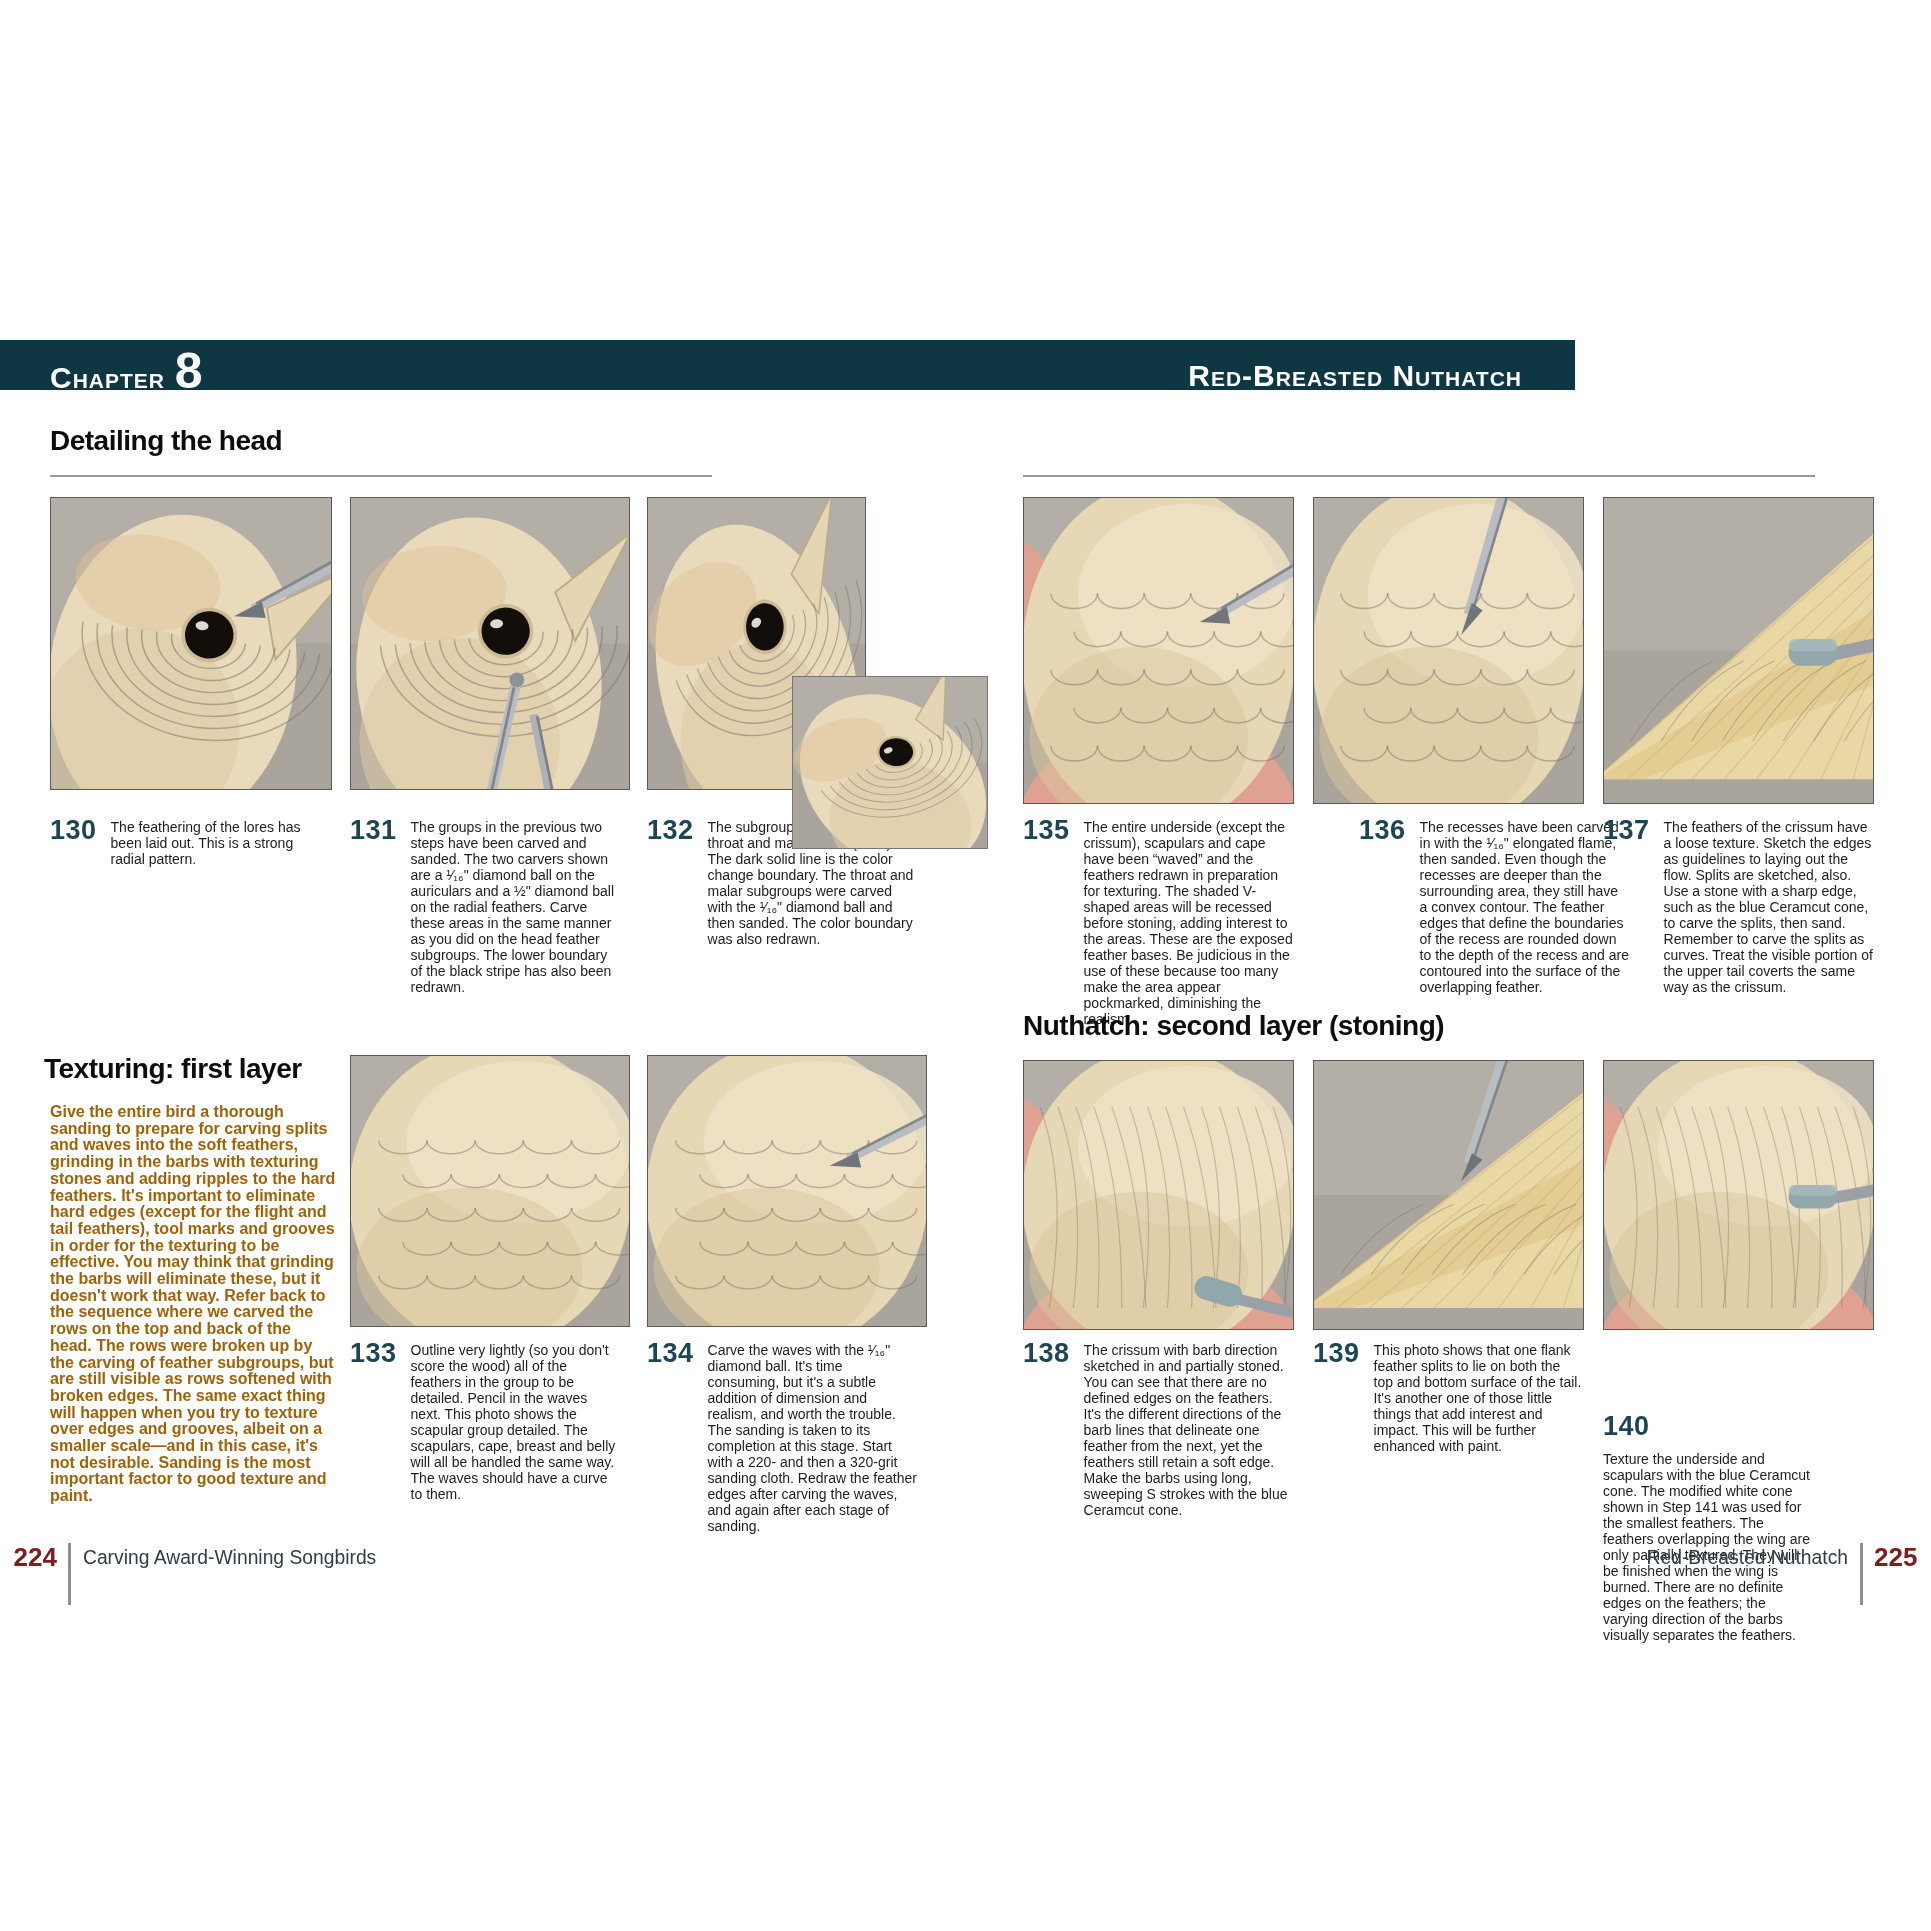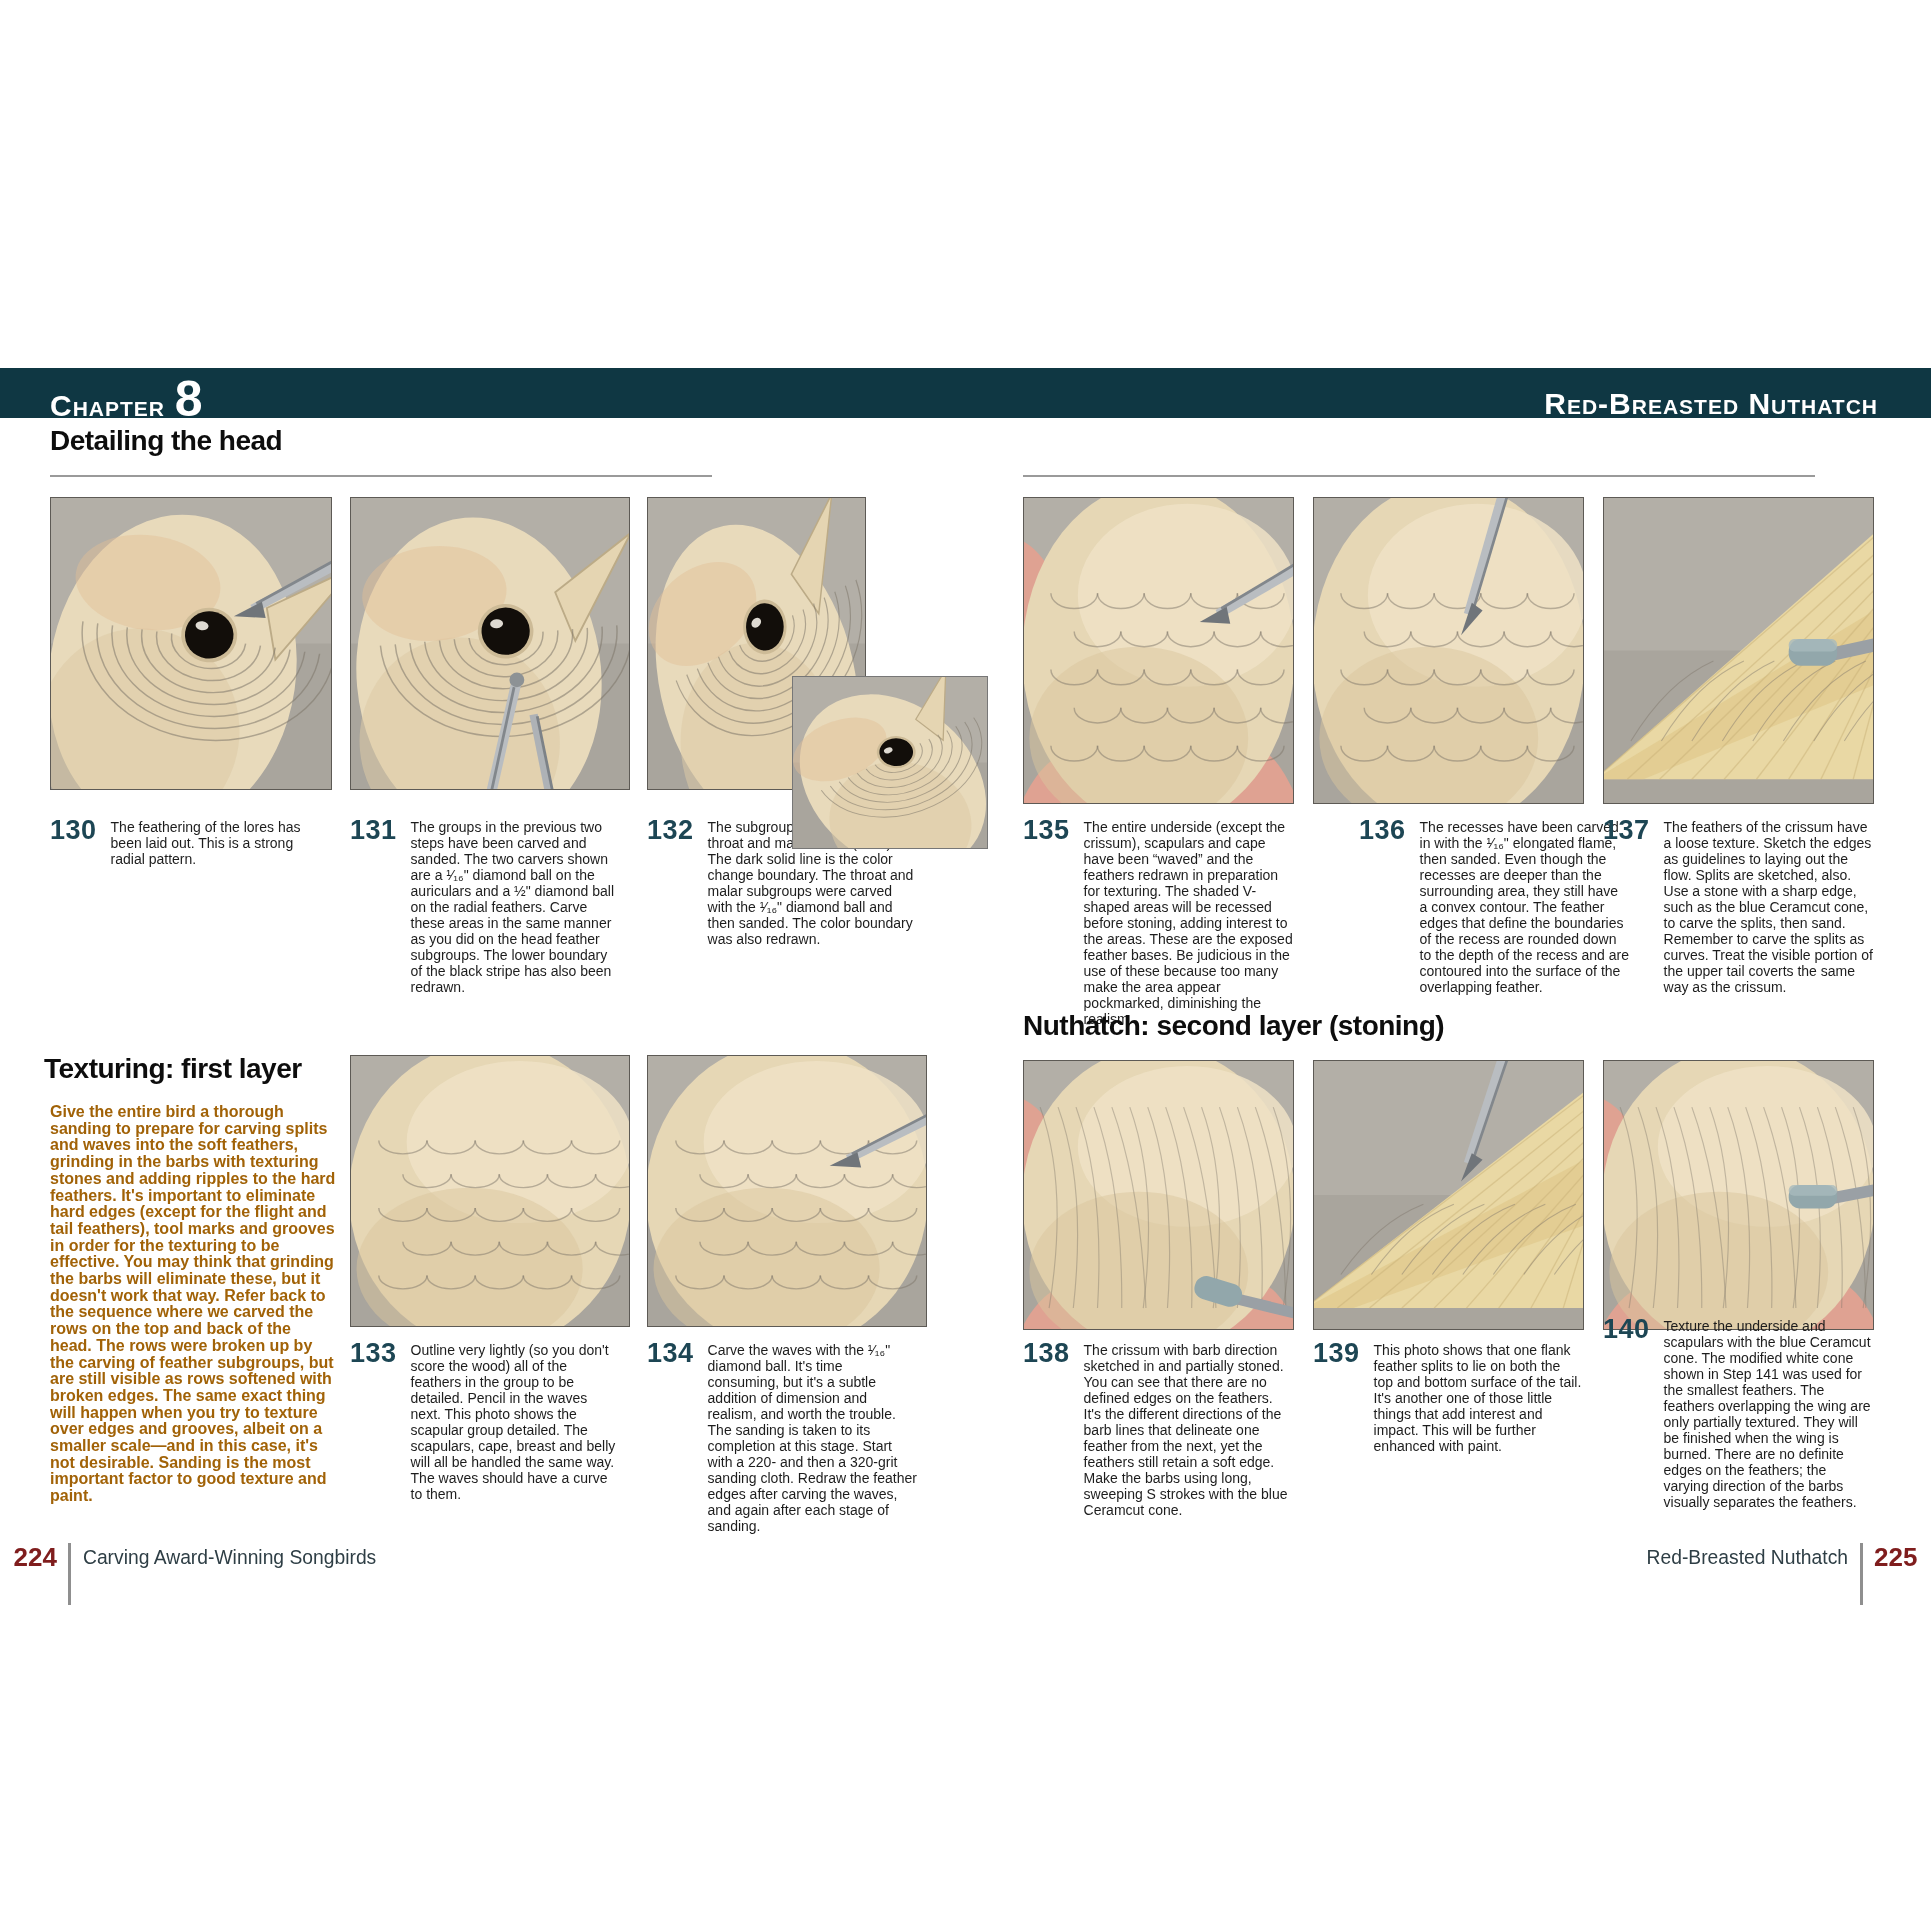--- a/index.html
+++ b/index.html
@@ -2,21 +2,21 @@
 <html style="--band: #0f3743; --step: #1d4654;"><head>
 <meta charset="utf-8">
 <style>
   html,body{margin:0;padding:0;}
   body{
     width:1931px;height:1931px;position:relative;background:#ffffff;
     font-family:"Liberation Sans","DejaVu Sans",sans-serif;color:#1c1c1c;
     overflow:hidden;
   }
   
-  .band{position:absolute;left:0;top:340px;width:1931px;height:50px;background:var(--band,#0f3743);margin-top:28px;}
+  .band{position:absolute;left:0;top:340px;width:1575px;height:50px;background:var(--band,#0f3743);}
   .band-left{position:absolute;left:50px;bottom:1px;display:flex;align-items:flex-end;gap:9.7px;color:#fff;}
   .band-chapter{font-variant:small-caps;font-weight:bold;font-size:30px;line-height:0.78;letter-spacing:1px;text-transform:lowercase;}
   .band-chapter::first-letter{text-transform:uppercase;}
   .band-num{font-weight:bold;font-size:50px;line-height:0.72;}
   .band-right{position:absolute;right:53px;bottom:2.9px;color:#fff;font-variant:small-caps;font-weight:bold;font-size:30px;line-height:0.78;letter-spacing:1px;}
   
   .h-section{position:absolute;font-weight:bold;font-size:28px;letter-spacing:-0.5px;color:#0d0d0d;}
   .rule{position:absolute;height:1.9px;background:#9a9a9a;}
   
   .photo{position:absolute;border:1px solid #5d5a55;background:#a9a59d;box-sizing:border-box;overflow:hidden;}
@@ -487,21 +487,21 @@
   </div>
 
 <div class="caption" style="left:1023px;top:1342px;width:290px;">
   <span class="cap-num">138</span>
   <span class="cap-txt">The crissum with barb direction sketched in and partially stoned. You can see that there are no defined edges on the feathers. It's the different directions of the barb lines that delineate one feather from the next, yet the feathers still retain a soft edge. Make the barbs using long, sweeping S strokes with the blue Ceramcut cone.</span>
 </div>
 <div class="caption" style="left:1313px;top:1342px;width:290px;">
   <span class="cap-num">139</span>
   <span class="cap-txt">This photo shows that one flank feather splits to lie on both the top and bottom surface of the tail. It's another one of those little things that add interest and impact. This will be further enhanced with paint.</span>
 </div>
-<div class="caption" style="left:1603px;top:1318px;width:290px;">
+<div class="caption" style="left:1603px;top:1415px;width:290px;flex-direction:column;">
   <span class="cap-num">140</span>
   <span class="cap-txt">Texture the underside and scapulars with the blue Ceramcut cone. The modified white cone shown in Step 141 was used for the smallest feathers. The feathers overlapping the wing are only partially textured. They will be finished when the wing is burned. There are no definite edges on the feathers; the varying direction of the barbs visually separates the feathers.</span>
 </div>
 
 <div class="footer" style="right:13.5px;">
   <span class="pg-title">Red-Breasted Nuthatch</span>
   <span class="pg-bar"></span>
   <span class="pg-num">225</span>
 </div>
 

